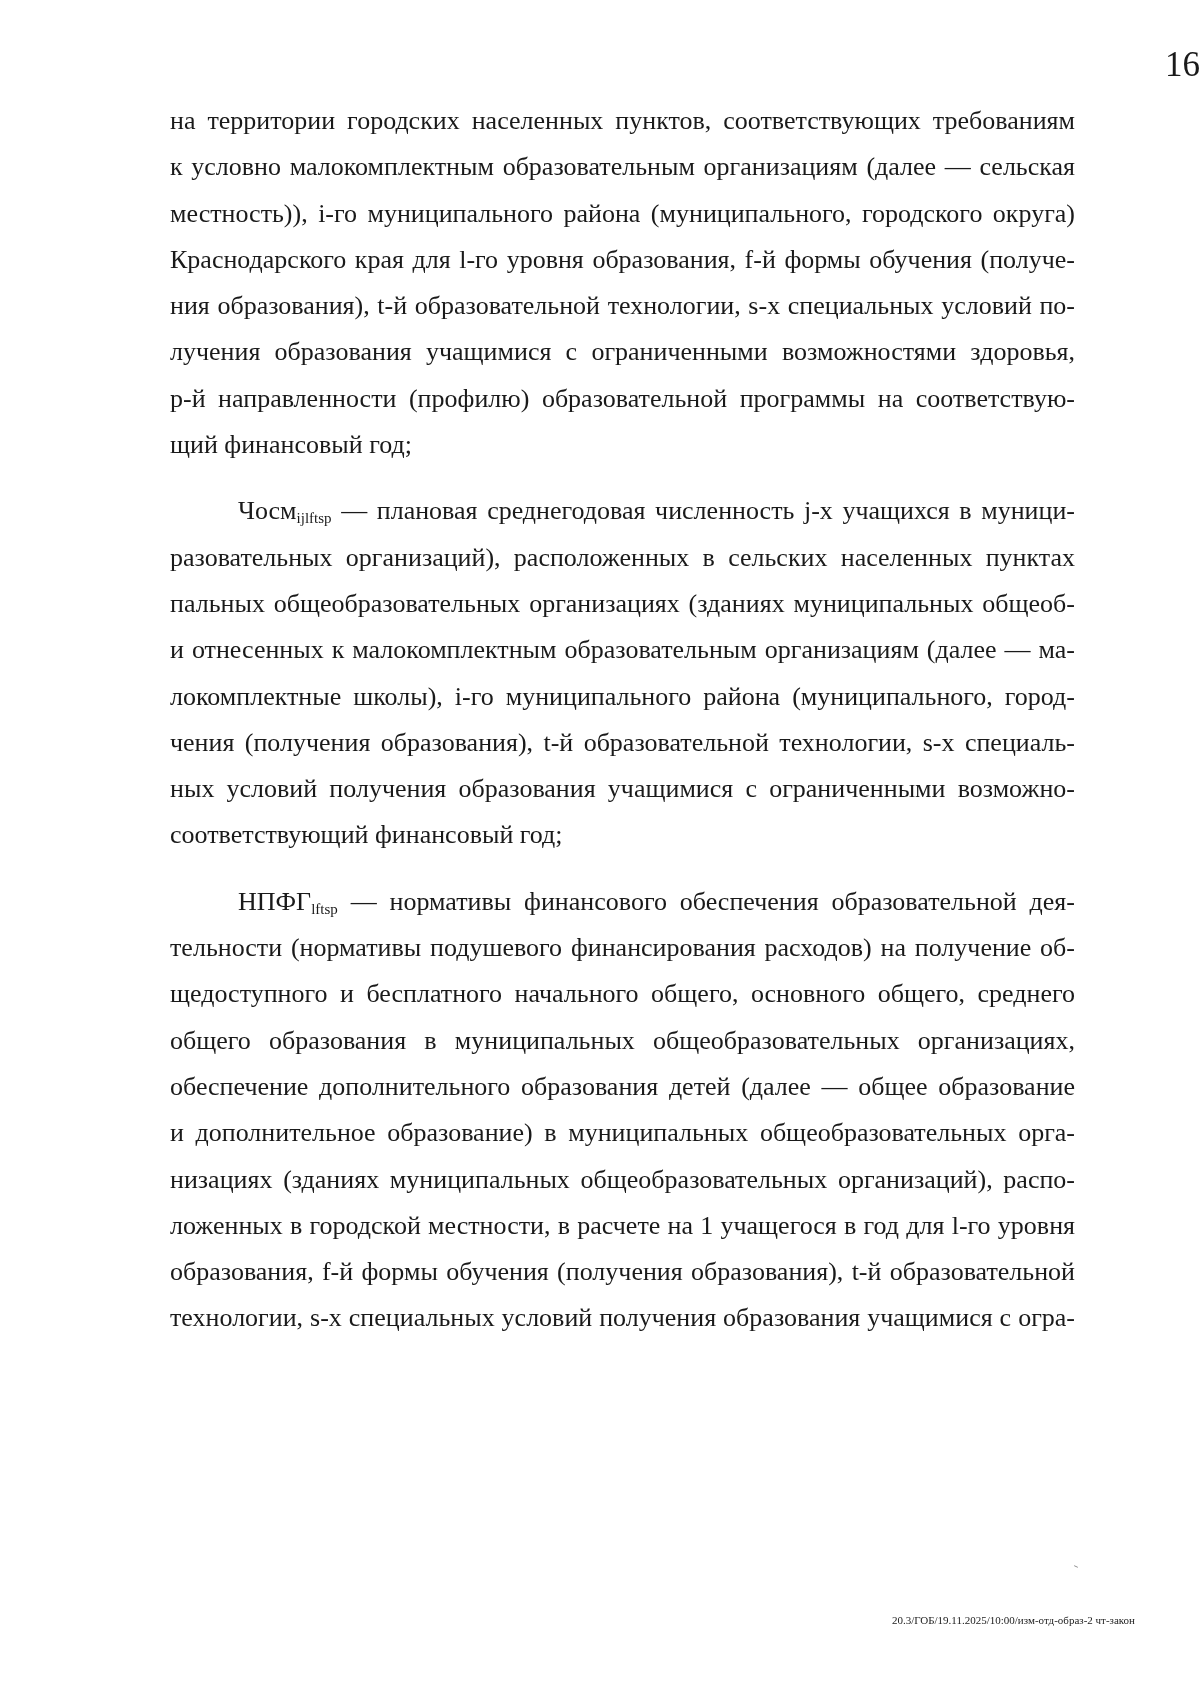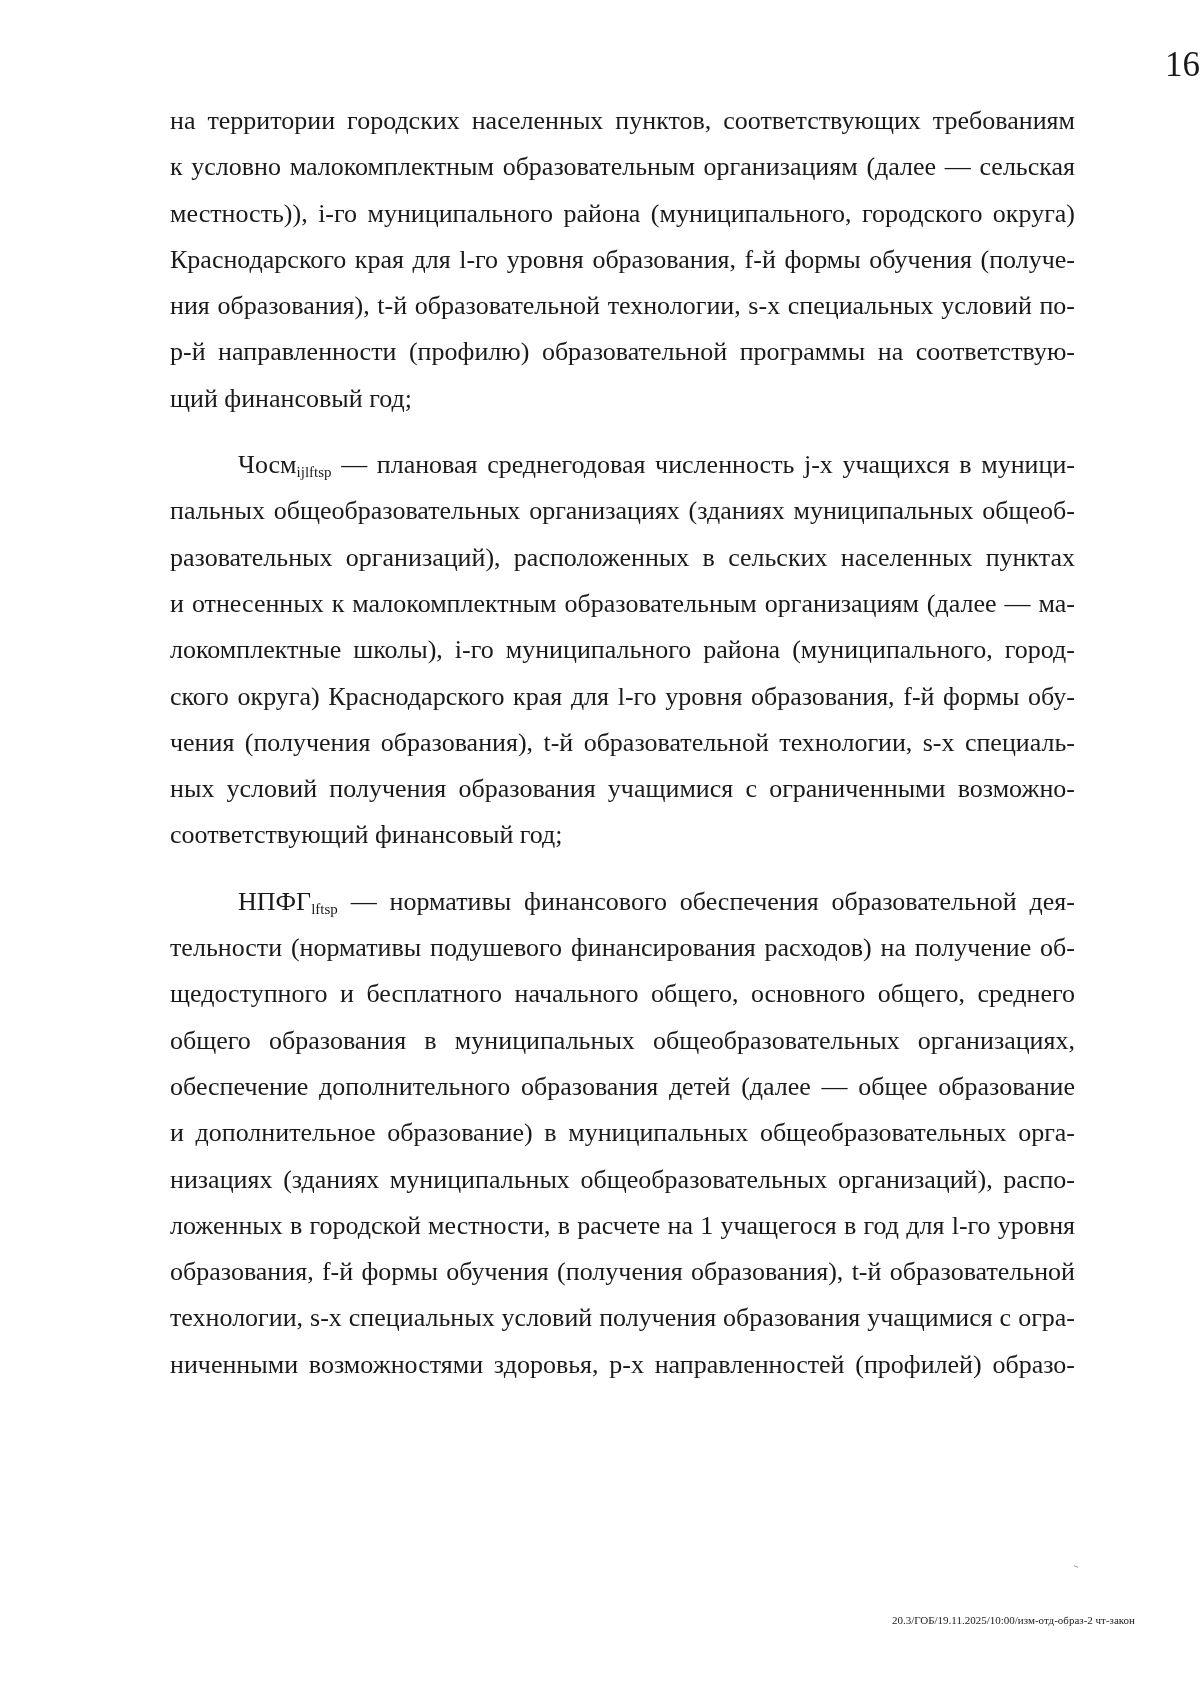--- a/index.html
+++ b/index.html
@@ -83,48 +83,47 @@
   <div class="page-number">16</div>
 
   <div class="body-text">
 
     <div>
       <span class="line">на территории городских населенных пунктов, соответствующих требованиям</span>
       <span class="line">к условно малокомплектным образовательным организациям (далее — сельская</span>
       <span class="line">местность)), i-го муниципального района (муниципального, городского округа)</span>
       <span class="line">Краснодарского края для l-го уровня образования, f-й формы обучения (получе-</span>
       <span class="line">ния образования), t-й образовательной технологии, s-х специальных условий по-</span>
+      <span class="line">лучения образования учащимися с ограниченными возможностями здоровья,</span>
       <span class="line">p-й направленности (профилю) образовательной программы на соответствую-</span>
       <span class="line last">щий финансовый год;</span>
     </div>
 
     <div>
       <span class="line indent"><span>Чосм</span><sub>ijlftsp</sub><span> — плановая среднегодовая численность j-х учащихся в муници-</span></span>
+      <span class="line">разовательных организаций), расположенных в сельских населенных пунктах</span>
       <span class="line">пальных общеобразовательных организациях (зданиях муниципальных общеоб-</span>
-      <span class="line">разовательных организаций), расположенных в сельских населенных пунктах</span>
       <span class="line">и отнесенных к малокомплектным образовательным организациям (далее — ма-</span>
       <span class="line">локомплектные школы), i-го муниципального района (муниципального, город-</span>
-      <span class="line">ского округа) Краснодарского края для l-го уровня образования, f-й формы обу-</span>
       <span class="line">чения (получения образования), t-й образовательной технологии, s-х специаль-</span>
       <span class="line">ных условий получения образования учащимися с ограниченными возможно-</span>
       <span class="line last">соответствующий финансовый год;</span>
     </div>
 
     <div>
       <span class="line indent"><span>НПФГ</span><sub>lftsp</sub><span> — нормативы финансового обеспечения образовательной дея-</span></span>
       <span class="line">тельности (нормативы подушевого финансирования расходов) на получение об-</span>
       <span class="line">щедоступного и бесплатного начального общего, основного общего, среднего</span>
       <span class="line">общего образования в муниципальных общеобразовательных организациях,</span>
       <span class="line">обеспечение дополнительного образования детей (далее — общее образование</span>
       <span class="line">и дополнительное образование) в муниципальных общеобразовательных орга-</span>
       <span class="line">низациях (зданиях муниципальных общеобразовательных организаций), распо-</span>
       <span class="line">ложенных в городской местности, в расчете на 1 учащегося в год для l-го уровня</span>
       <span class="line">образования, f-й формы обучения (получения образования), t-й образовательной</span>
       <span class="line">технологии, s-х специальных условий получения образования учащимися с огра-</span>
-      <span class="line">ниченными возможностями здоровья, p-х направленностей (профилей) образо-</span>
     </div>
 
   </div>
 
   <div class="speck" style="left:1074px; top:1566px; transform:rotate(25deg);"></div>
 
   <div class="footer-stamp">20.3/ГОБ/19.11.2025/10:00/изм-отд-образ-2 чт-закон</div>
 
 </div>
 

